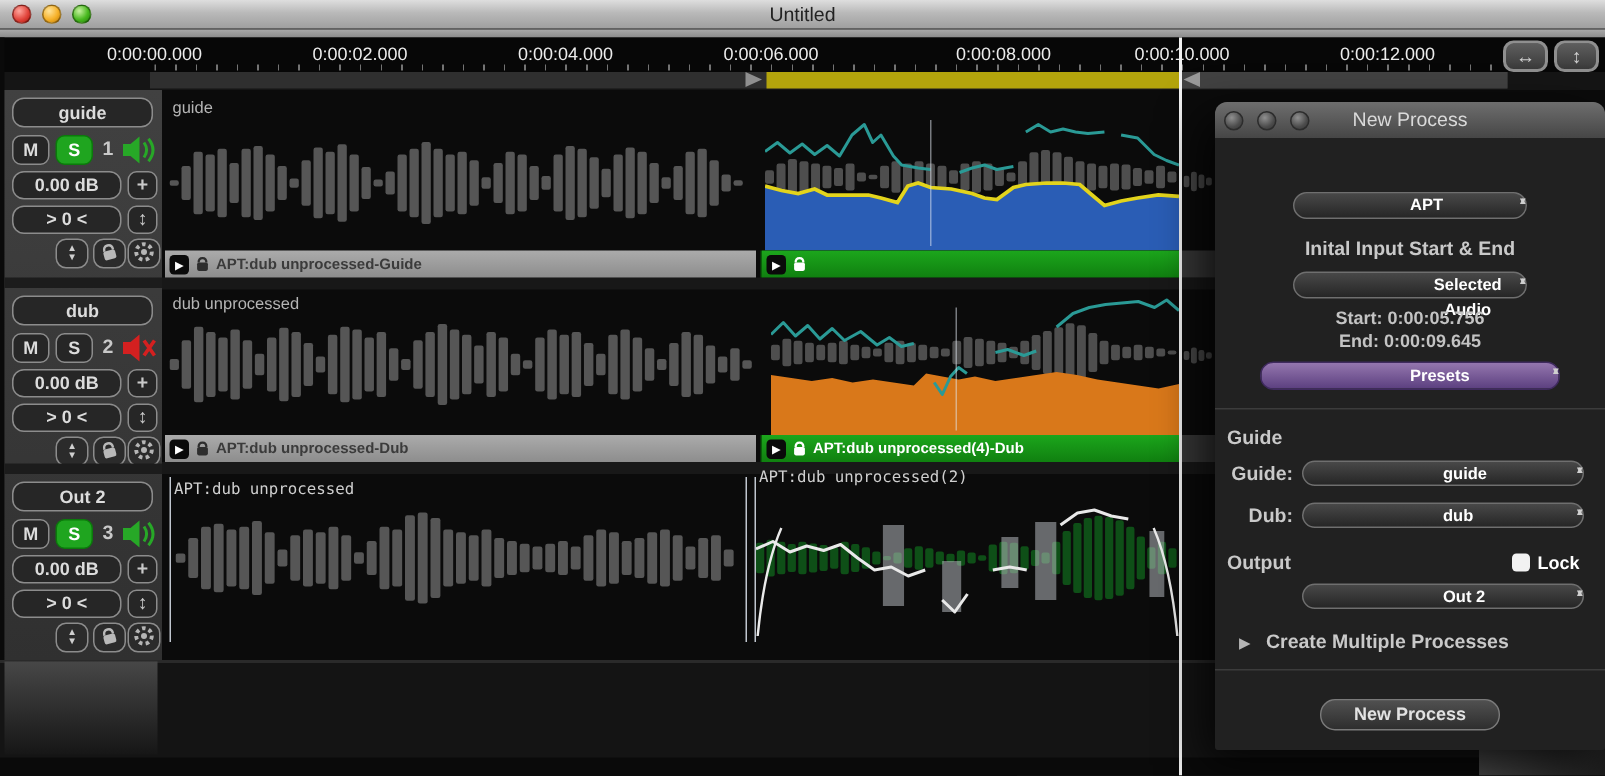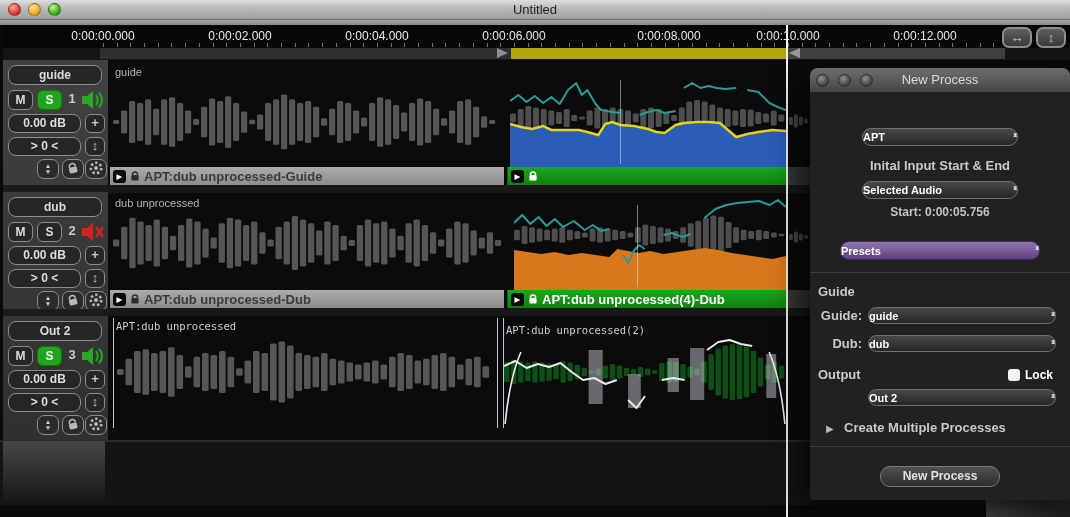--- a/index.html
+++ b/index.html
@@ -44,37 +44,37 @@
   .updn{padding-top:3px;}
   .hdrtail{left:3px;top:441px;width:102px;height:62px;background:linear-gradient(#474747,#161616);}
   
   .contentbg{left:108px;top:60px;width:962px;height:380px;background:#0b0b0b;}
   .lanediv{left:108px;width:962px;height:8px;background:#181818;}
   .lanelabel{font-size:11px;color:#b5b5b5;white-space:nowrap;}
   .monolabel{font-family:"DejaVu Sans Mono",monospace;font-size:10.5px;color:#cfcfcf;white-space:nowrap;}
   .clipbar{height:18px;display:flex;align-items:center;gap:4px;padding-left:3px;box-sizing:border-box;overflow:hidden;white-space:nowrap;}
   .clipbar.gray{background:linear-gradient(#ababab,#8d8d8d);color:#3b3b3b;}
   .clipbar.green{background:linear-gradient(#1ca61c,#108010);color:#fff;border-left:1px solid #0a5f0a;}
-  .clipbar .txt{font-size:13px;font-weight:bold;}
+  .clipbar .txt{font-size:10px;font-weight:bold;}
   .playbox{width:13px;height:13px;background:#0a0a0a;border-radius:3px;color:#fff;font-size:7.5px;line-height:13px;text-align:center;flex:0 0 13px;}
   .stub{background:#383838;}
   .vline{width:1px;background:rgba(225,232,242,.85);}
   .playhead{left:786px;top:25px;width:2px;height:492px;background:#f2f2f2;z-index:6;}
   .belowarea{left:0;top:440px;width:1070px;height:65px;background:#141414;border-top:2px solid #2a2a2a;}
   .bottomstrip{left:0;top:505px;width:1070px;height:12px;background:#0a0a0a;}
   .brblock{left:986px;top:498px;width:84px;height:19px;background:linear-gradient(to right,#4a4a4a,#1e1e1e);z-index:2;}
   
   .dlg{left:810px;top:68px;width:260px;height:432px;background:#212121;border-radius:8px 8px 2px 2px;box-shadow:-8px 10px 30px rgba(0,0,0,.75);z-index:10;}
   .dlg *{position:absolute;}
   .dtitle{left:0;top:0;width:260px;height:24px;background:linear-gradient(#6e6e6e,#464646);border-radius:8px 8px 0 0;}
   .dlight{top:6px;width:13px;height:13px;border-radius:50%;background:radial-gradient(circle at 38% 32%,#909090,#4c4c4c 60%,#343434);border:1px solid #2c2c2c;box-sizing:border-box;}
   .dtitletxt{left:0;top:4px;width:260px;text-align:center;font-size:13px;color:#dadada;}
   .dhead{width:260px;text-align:center;font-size:13px;font-weight:bold;color:#c9c9c9;}
   .dtext{width:260px;text-align:center;font-size:12px;font-weight:bold;color:#c3c3c3;}
-  .pill{background:linear-gradient(#484848,#262626);border:1px solid #6f6f6f;border-radius:9px;color:#fff;font-weight:bold;font-size:11px;text-align:left;box-sizing:border-box;}
+  .pill{background:linear-gradient(#484848,#262626);border:1px solid #6f6f6f;border-radius:9px;color:#fff;font-weight:bold;font-size:11px;text-align:center;box-sizing:border-box;}
   .pill .updn{right:5px;top:2px;padding-top:1px;}
   .pill.purple{background:linear-gradient(#9476ae,#5c4080);border-color:#3f2a5e;}
   .dsep{left:0;width:260px;height:1px;background:#3c3c3c;}
   .dlabel{font-size:13px;font-weight:bold;color:#c9c9c9;}
   .chk{width:12px;height:12px;background:#f2f2f2;border-radius:3px;}
   .npbtn{background:linear-gradient(#505050,#2e2e2e);border:1px solid #7a7a7a;border-radius:10px;color:#e2e2e2;font-weight:bold;font-size:12px;text-align:center;line-height:19px;box-sizing:border-box;}
   .disc{font-size:10px;color:#b5b5b5;}
 </style>
 </head>
 <body>
@@ -435,21 +435,21 @@
       <rect x="1.4" y="5" width="7.2" height="5.6" rx="1.2" fill="#fff"></rect>
     </svg>
   <span class="txt">APT:dub unprocessed(4)-Dub</span>
 </div>
 <div class="abs stub" style="left:788px;top:290px;width:22px;height:18px"></div>
 
 <div class="abs vline" style="left:113px;top:318px;height:110px"></div>
 <div class="abs vline" style="left:497px;top:318px;height:110px"></div>
 <div class="abs vline" style="left:503px;top:318px;height:110px"></div>
 <div class="abs monolabel" style="left:116px;top:320px">APT:dub unprocessed</div>
-<div class="abs monolabel" style="left:506px;top:324px">APT:dub unprocessed(2)</div>
+<div class="abs monolabel" style="left:506px;top:312px">APT:dub unprocessed(2)</div>
 <svg class="abs" style="left:117px;top:330px" width="374" height="84" viewBox="0 0 374 84">
     <rect x="0.0" y="39.0" width="6.6" height="6.1" rx="1.5" fill="#565656"></rect>
     <rect x="8.5" y="28.7" width="6.6" height="26.6" rx="1.5" fill="#565656"></rect>
     <rect x="17.0" y="21.1" width="6.6" height="41.8" rx="1.5" fill="#565656"></rect>
     <rect x="25.5" y="19.2" width="6.6" height="45.6" rx="1.5" fill="#565656"></rect>
     <rect x="34.0" y="23.0" width="6.6" height="38.0" rx="1.5" fill="#565656"></rect>
     <rect x="42.5" y="21.1" width="6.6" height="41.8" rx="1.5" fill="#565656"></rect>
     <rect x="51.0" y="17.3" width="6.6" height="49.4" rx="1.5" fill="#565656"></rect>
     <rect x="59.5" y="24.9" width="6.6" height="34.2" rx="1.5" fill="#565656"></rect>
     <rect x="68.0" y="36.3" width="6.6" height="11.4" rx="1.5" fill="#565656"></rect>
@@ -568,20 +568,21 @@
   <div class="dhead" style="top:90px">Inital Input Start &amp; End</div>
   <div class="pill" style="left:52px;top:113px;width:156px;height:18px;line-height:17px">
     <span>Selected Audio</span>
     <span class="updn">
         <i>▲</i>
         <i>▼</i>
       </span>
   </div>
 
   <div class="dtext" style="top:137px">Start: 0:00:05.756</div>
+  <div class="dtext" style="top:152px">End: 0:00:09.645</div>
 
   <div class="pill purple" style="left:30px;top:173px;width:200px;height:19px;line-height:18px">
     <span>Presets</span>
     <span class="updn">
         <i>▲</i>
         <i>▼</i>
       </span>
   </div>
 
   <div class="dsep" style="top:204px"></div>

